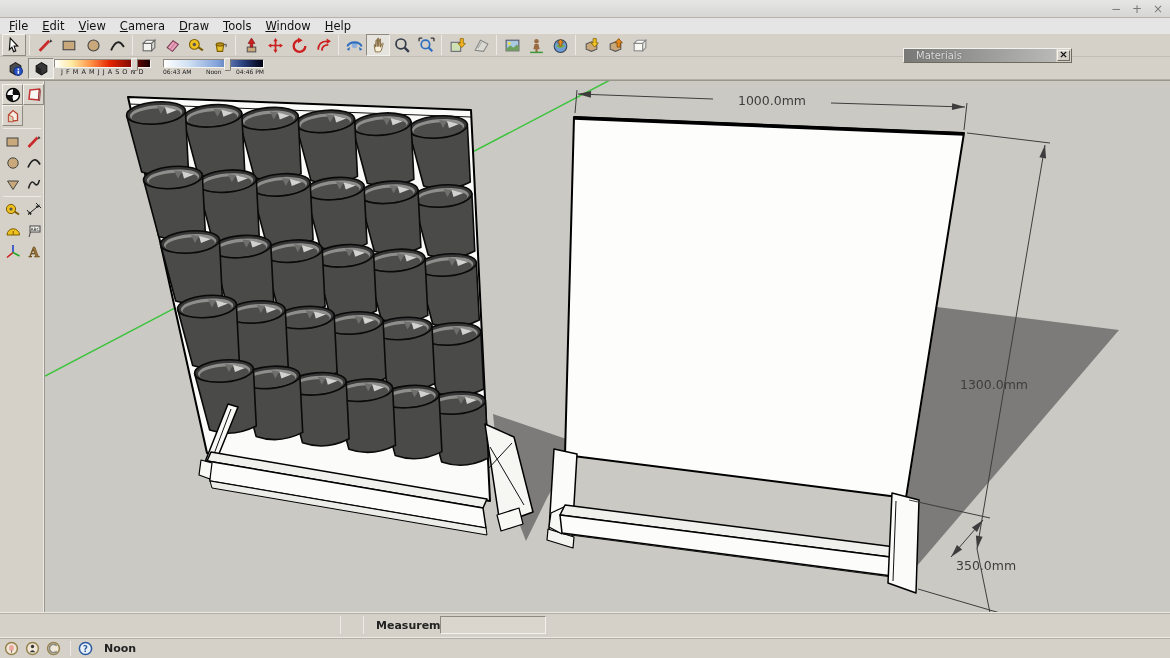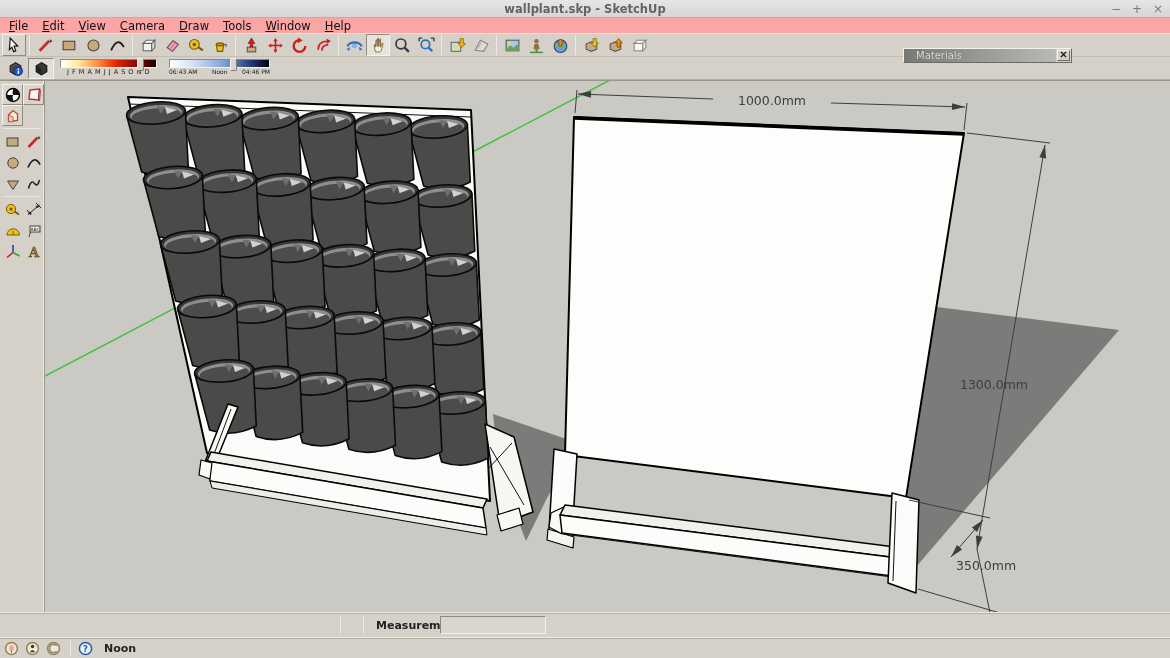--- a/index.html
+++ b/index.html
@@ -8,35 +8,35 @@
        font-family:"DejaVu Sans","Liberation Sans",sans-serif;font-size:12px;color:#1a1a1a;
        outline:1px solid #8c887e;overflow:hidden;}
   
   .titlebar{position:relative;height:18px;background:linear-gradient(#e6e6e4,#d6d6d4);
             border-bottom:1px solid #b6b2aa;}
   .titlebar .title{position:absolute;left:0;right:0;top:2px;text-align:center;
             font-weight:bold;font-size:11.5px;color:#636363;}
   .winctl{position:absolute;right:6px;top:1px;display:flex;gap:9px;}
   .winctl span{color:#7a7a7a;font-size:12px;line-height:16px;cursor:default;width:12px;text-align:center;}
   
-  .menubar{height:15px;display:flex;align-items:center;padding-left:2px;background:#fca5a5;}
+  .menubar{height:15px;display:flex;align-items:center;padding-left:2px;background:#e5e5e5;}
   .menu-item{padding:0 7px;font-size:11.5px;color:#111;}
   .menu-item .u{text-decoration:underline;}
   
   .toolbar1{height:24px;display:flex;align-items:center;padding-left:2px;
             border-top:1px solid #e8e6e0;border-bottom:1px solid #c2beb4;background:#d5d1c8;}
   .tbtn{width:24px;height:22px;display:flex;align-items:center;justify-content:center;border:1px solid transparent;}
   .tbtn.raised{border:1px solid;border-color:#f4f2ec #8e8a80 #8e8a80 #f4f2ec;background:#d9d5cc;}
   .tbtn.pressed{border:1px solid;border-color:#8e8a80 #f4f2ec #f4f2ec #8e8a80;background:#e6e4de;}
   .tsep{width:1px;height:20px;background:#aaa69c;border-right:1px solid #eceae4;margin:0 3px;}
   .toolbar2{position:relative;height:23px;display:flex;align-items:flex-start;padding:1px 0 0 2px;
             border-bottom:1px solid #b2aea4;background:#d5d1c8;}
   .sbtn{width:26px;height:21px;display:flex;align-items:center;justify-content:center;border:1px solid transparent;}
   .sbtn.pressed{border-color:#8e8a80 #f4f2ec #f4f2ec #8e8a80;background:#e0ded8;}
-  .slider{position:relative;margin-left:6px;margin-top:1px;}
+  .slider{position:relative;margin-top:1px;}
   .groove{height:9px;border:1px solid #8e8a80;border-bottom-color:#f4f2ec;border-right-color:#f4f2ec;}
   .thumb{position:absolute;top:-1px;width:7px;height:13px;background:#d9d5cc;
          border:1px solid;border-color:#f4f2ec #7e7a70 #7e7a70 #f4f2ec;border-radius:2px;}
   .slabels{display:flex;justify-content:space-between;font-size:6px;color:#222;margin-top:0px;letter-spacing:0;}
   .mlabels{font-size:6.5px;letter-spacing:1.5px;text-align:center;color:#222;}
   
   .materials{position:absolute;left:903px;top:48px;width:169px;height:15px;z-index:30;
              border:1px solid;border-color:#f4f2ec #6e6a60 #6e6a60 #f4f2ec;background:#d5d1c8;display:flex;}
   .mat-title{flex:1;height:13px;background:linear-gradient(90deg,#787876,#b9b9b7);
              color:#dedede;font-size:10px;line-height:13px;padding-left:12px;
@@ -68,21 +68,20 @@
   .sdiv{width:1px;height:15px;background:#aaa69c;border-right:1px solid #eceae4;margin:0 6px 0 4px;}
   .ready{font-size:11px;font-weight:bold;color:#222;margin-left:6px;}
   .sicon{width:17px;height:17px;display:flex;align-items:center;justify-content:center;margin-right:4px;}
 </style>
 </head>
 <body>
 
 <div class="app">
 
   <div class="titlebar">
-    <div class="title">wallplant.skp - SketchUp</div>
     <div class="winctl">
       <span>−</span>
       <span>+</span>
       <span>×</span>
     </div>
   </div>
 
   <div class="menubar" id="menubar">
       <div class="menu-item"><span class="u">F</span>ile</div>
       <div class="menu-item"><span class="u">E</span>dit</div>

